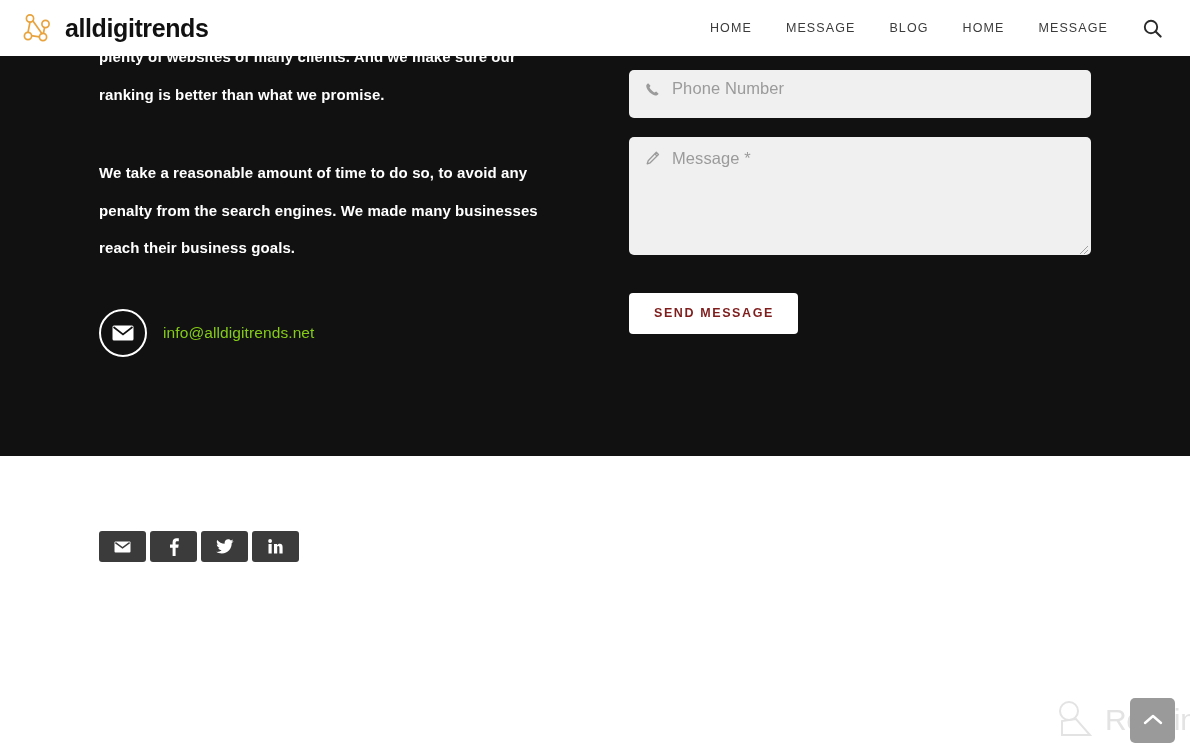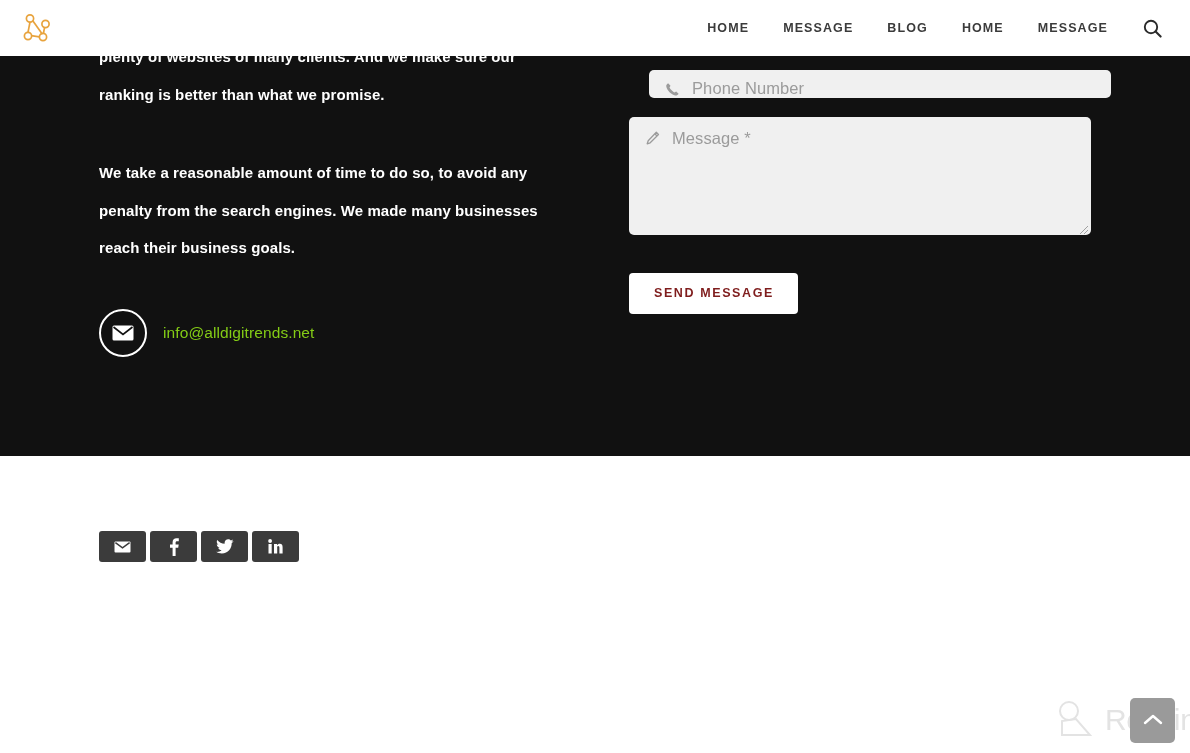--- a/index.html
+++ b/index.html
@@ -49,21 +49,21 @@
   .nav {
     margin-left: auto;
     display: flex;
     align-items: center;
     gap: 0;
     margin-right: 18px;
   }
 
   .nav-item {
     font-size: 12.5px;
-    font-weight: 700;
+    font-weight: 400;
     letter-spacing: 1.1px;
     color: #3b3b3b;
     padding: 0 17px;
     cursor: pointer;
     text-decoration: none;
     white-space: nowrap;
   }
 
   .nav-search {
     padding: 0 10px 0 18px;
@@ -140,21 +140,21 @@
   }
 
   .field {
     position: relative;
     width: 462px;
     background: #f0f0f0;
     border-radius: 5px;
     margin-bottom: 19px;
   }
 
-  .field-phone { height: 28px; margin-left: 20px; }
+  .field-phone { height: 48px; }
 
   .field-message { height: 118px; }
 
   .field-icon {
     position: absolute;
     left: 14px;
     top: 10px;
     width: 18px;
     height: 18px;
     display: flex;
@@ -274,20 +274,21 @@
         <circle cx="8" cy="5.5" r="3.6" fill="none" stroke="#e8a33d" stroke-width="1.7"></circle>
         <circle cx="23.5" cy="11" r="3.6" fill="none" stroke="#e8a33d" stroke-width="1.7"></circle>
         <circle cx="6" cy="23" r="3.6" fill="none" stroke="#e8a33d" stroke-width="1.7"></circle>
         <circle cx="21" cy="24" r="3.6" fill="none" stroke="#e8a33d" stroke-width="1.7"></circle>
         <line x1="8" y1="9" x2="6" y2="19.4" stroke="#e8a33d" stroke-width="1.7"></line>
         <line x1="10.6" y1="7.6" x2="20.4" y2="21.2" stroke="#e8a33d" stroke-width="1.7"></line>
         <line x1="9.2" y1="22.6" x2="17.4" y2="23.8" stroke="#e8a33d" stroke-width="1.7"></line>
         <line x1="22.6" y1="14.4" x2="21.4" y2="20.5" stroke="#e8a33d" stroke-width="1.7"></line>
       </svg>
     </span>
+    <span class="brand-name">alldigitrends</span>
   </div>
 
   <nav class="nav">
     <a class="nav-item">HOME</a>
     <a class="nav-item">MESSAGE</a>
     <a class="nav-item">BLOG</a>
     <a class="nav-item">HOME</a>
     <a class="nav-item">MESSAGE</a>
     <span class="nav-search">
       <svg width="19" height="19" viewBox="0 0 19 19">

